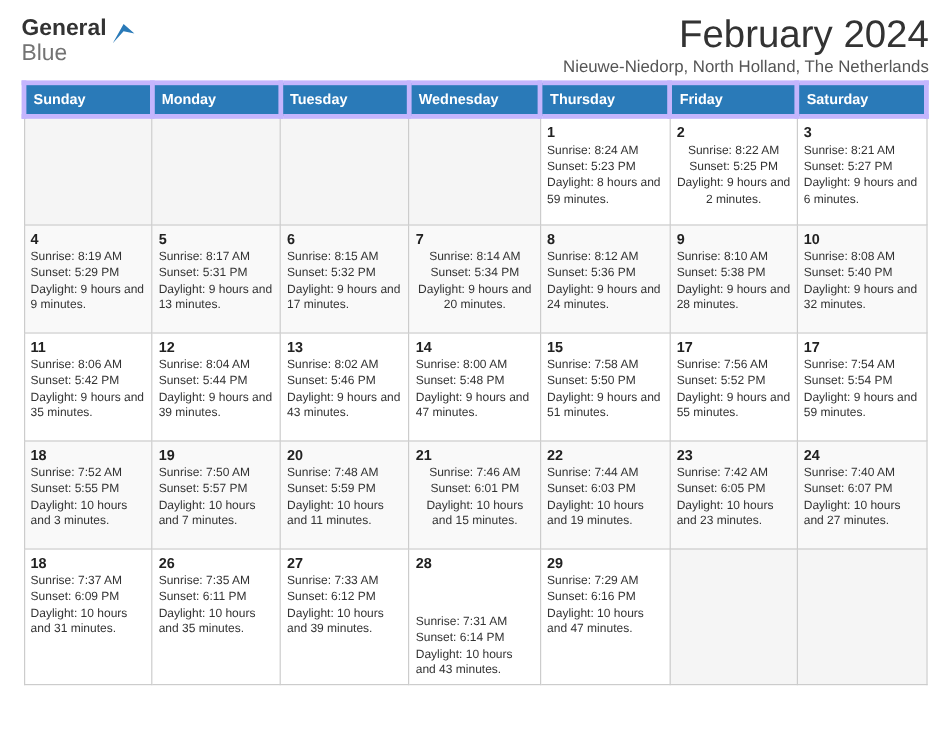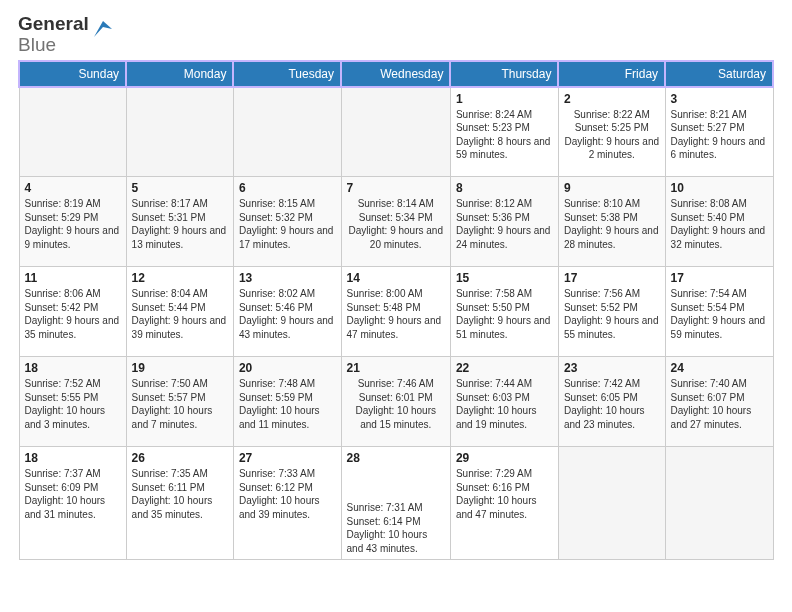--- a/index.html
+++ b/index.html
@@ -38,25 +38,25 @@
       color: #555;
     }
     .calendar-table {
       width: 100%;
       border-collapse: collapse;
       font-size: 10.5px;
     }
     .calendar-table thead th {
       background-color: #2a7ab8;
       color: #fff;
-      text-align: right;
+      text-align: left;
       padding: 5px 6px;
       font-size: 12px;
-      font-weight: normal;
-      border: 2px solid #c4b5fd;
+      font-weight: bold;
+      border: 4px solid #c4b5fd;
     }
     .calendar-table tbody td {
       vertical-align: top;
       border: 1px solid #ccc;
       padding: 4px 5px;
       width: 113px;
       min-height: 72px;
       height: 90px;
       background: #fff;
     }
@@ -91,20 +91,22 @@
           <span style="font-size:19px;font-weight:normal;color:#737373;">Blue</span>
         </div>
         <div style="margin-left:3px;margin-top:-6px;">
           <svg width="22" height="22" viewBox="0 0 22 22">
             <polygon points="2,18 11,2 20,10 11,8" fill="#2a7ab8"></polygon>
           </svg>
         </div>
       </div>
     </div>
     <div class="title-area">
+      <div class="month-title">February 2024</div>
+      <div class="location-subtitle">Nieuwe-Niedorp, North Holland, The Netherlands</div>
     </div>
   </div>
 
   <table class="calendar-table">
     <thead>
       <tr id="header-row">
           <th>Sunday</th>
           <th>Monday</th>
           <th>Tuesday</th>
           <th>Wednesday</th>

